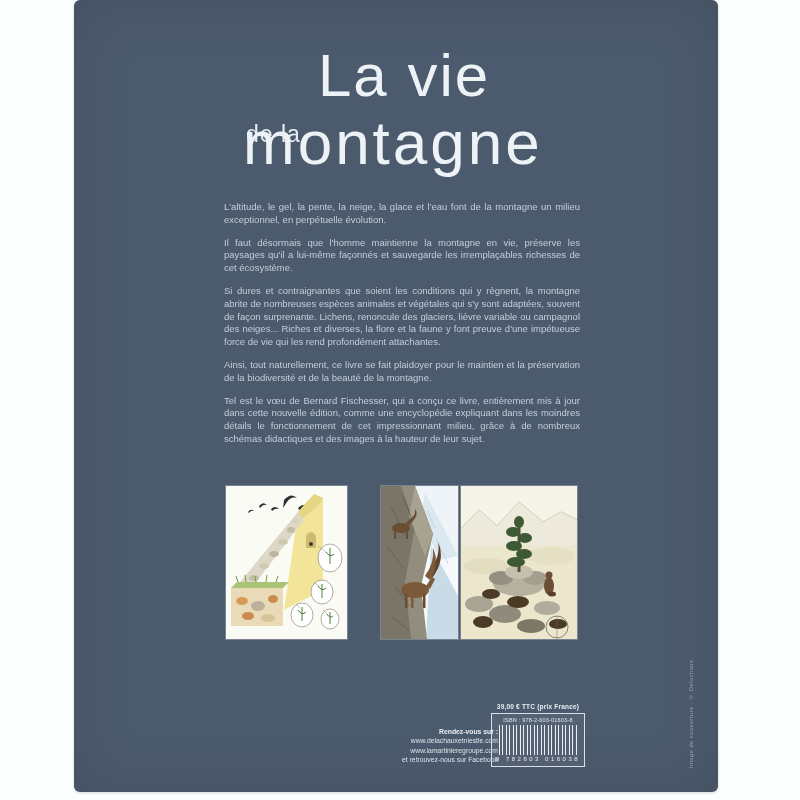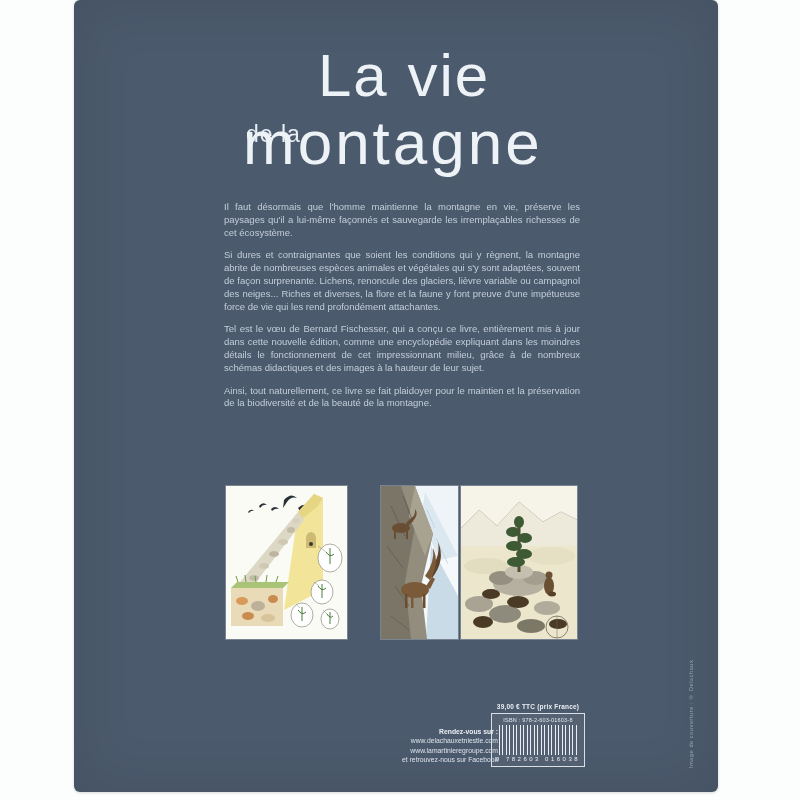--- a/index.html
+++ b/index.html
@@ -65,24 +65,25 @@
 </head>
 <body>
 
 <div class="cover">
 
   <div class="title-main t-lavie">La vie</div>
   <div class="title-main t-dela">de la</div>
   <div class="title-main t-montagne">montagne</div>
 
   <div class="copy">
+    <p>L'altitude, le gel, la pente, la neige, la glace et l'eau font de la montagne un milieu exceptionnel, en perpétuelle évolution.</p>
     <p>Il faut désormais que l'homme maintienne la montagne en vie, préserve les paysages qu'il a lui-même façonnés et sauvegarde les irremplaçables richesses de cet écosystème.</p>
     <p>Si dures et contraignantes que soient les conditions qui y règnent, la montagne abrite de nombreuses espèces animales et végétales qui s'y sont adaptées, souvent de façon surprenante. Lichens, renoncule des glaciers, lièvre variable ou campagnol des neiges... Riches et diverses, la flore et la faune y font preuve d'une impétueuse force de vie qui les rend profondément attachantes.</p>
+    <p>Ainsi, tout naturellement, ce livre se fait plaidoyer pour le maintien et la préservation de la biodiversité et de la beauté de la montagne.</p>
     <p>Tel est le vœu de Bernard Fischesser, qui a conçu ce livre, entièrement mis à jour dans cette nouvelle édition, comme une encyclopédie expliquant dans les moindres détails le fonctionnement de cet impressionnant milieu, grâce à de nombreux schémas didactiques et des images à la hauteur de leur sujet.</p>
-    <p>Ainsi, tout naturellement, ce livre se fait plaidoyer pour le maintien et la préservation de la biodiversité et de la beauté de la montagne.</p>
   </div>
 
   <div class="panel p1">
     <svg viewBox="0 0 121 153">
       <rect x="0" y="0" width="121" height="153" fill="#fbfbf6"></rect>
 
       <g fill="#2c3338">
         <path d="M22 26 q3 -4 6 -1 q-3 -1 -5 2 z"></path>
         <path d="M33 20 q4 -5 8 -1 q-4 -1 -7 3 z"></path>
         <path d="M45 23 q4 -4 8 0 q-4 -1 -7 2 z"></path>

